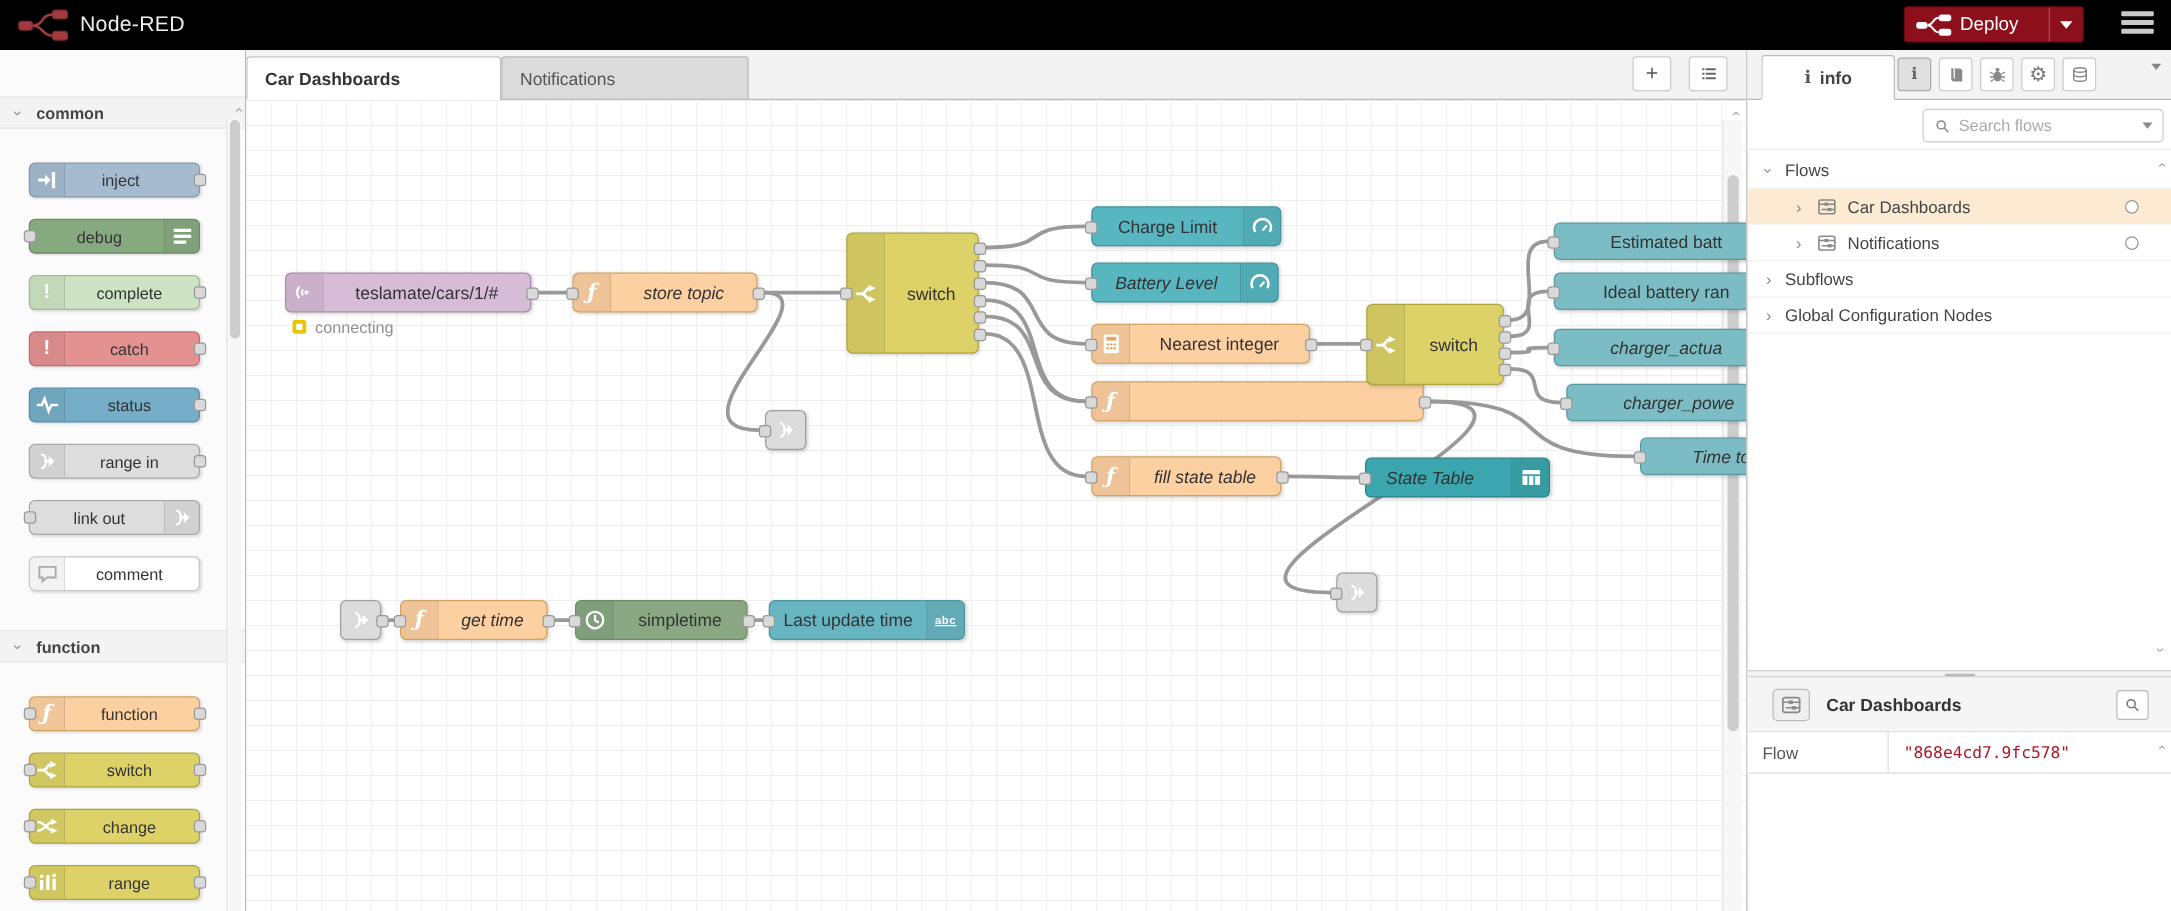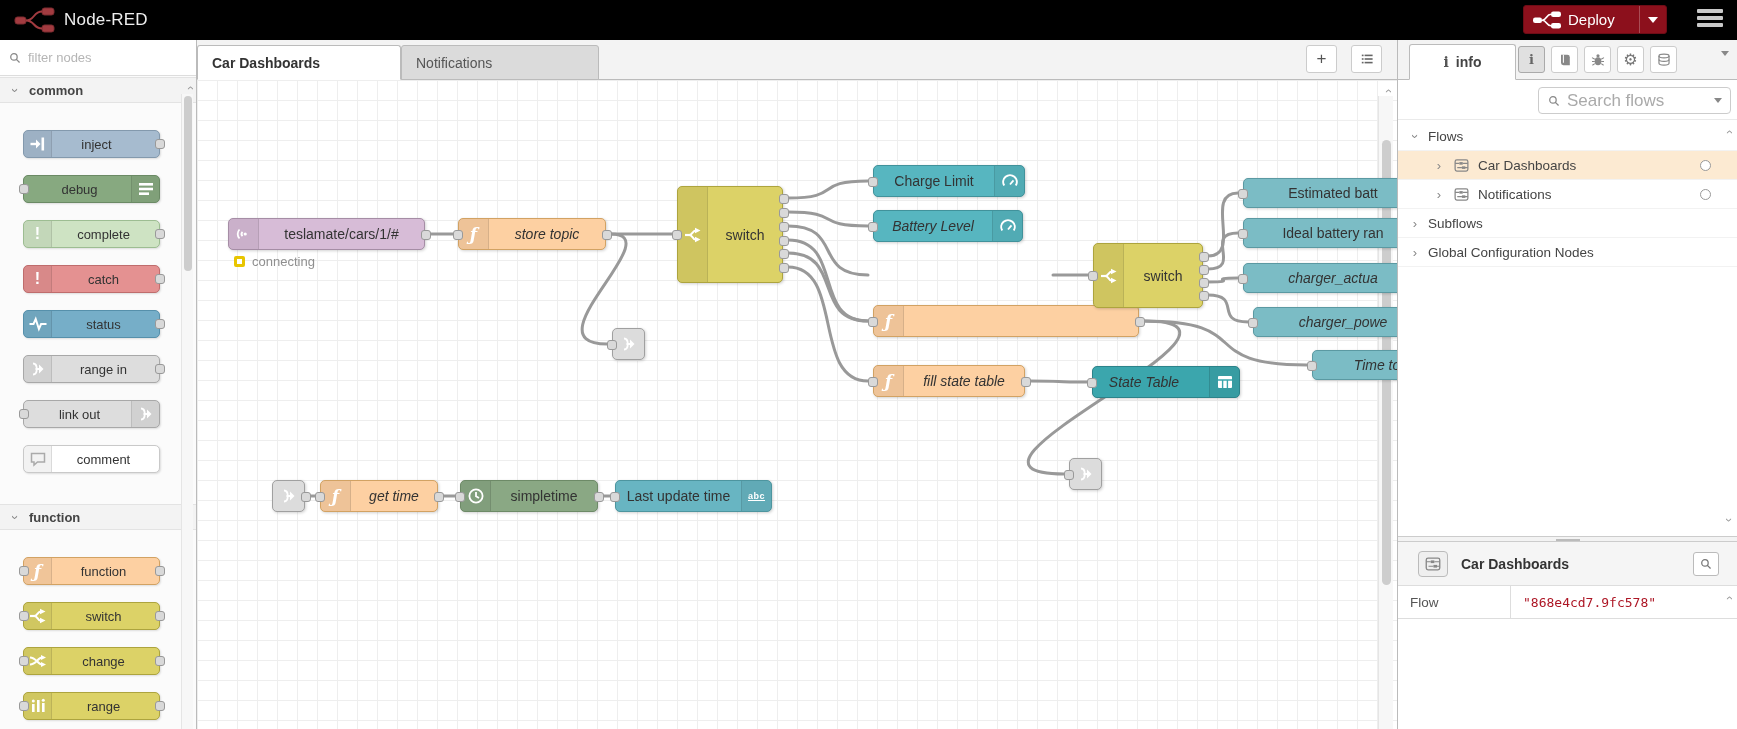--- a/index.html
+++ b/index.html
@@ -92,21 +92,21 @@
   .ibtns{position:absolute;left:120px;top:6px;display:flex;gap:6px}
   .ibtn{width:27px;height:27px;border:1px solid #ccc;border-radius:3px;background:#fff;display:flex;
     align-items:center;justify-content:center;color:#666;cursor:pointer}
   .ibtn.sel{background:#e0e0e0;border-color:#aaa}
   .ibtn svg{width:16px;height:16px}
   .ibtn .gear{font-size:16px;color:#777;font-family:"DejaVu Sans",sans-serif}
   .stb-caret{position:absolute;right:8px;top:16px;cursor:pointer}
   .srow{position:absolute;left:0;right:0;top:40px;height:40px;background:#fff;border-bottom:1px solid #eaeaea}
   .sfbox{position:absolute;left:140px;right:6px;top:7px;height:27px;border:1px solid #ccc;border-radius:4px;
     background:#fff;display:flex;align-items:center;padding:0 8px}
-  .sfbox input{flex:1;border:none;outline:none;margin-left:6px;font-size:17px;color:#c2410c;min-width:0;
+  .sfbox input{flex:1;border:none;outline:none;margin-left:6px;font-size:13px;color:#c2410c;min-width:0;
     font-family:"Liberation Sans",sans-serif}
   .sfbox input::placeholder{color:#aaa}
   .tree{position:absolute;left:0;right:0;top:80px;height:416px;overflow:hidden;padding-top:2px}
   .trow{height:29px;display:flex;align-items:center;border-bottom:1px solid #f2f2f2;cursor:pointer;font-size:13.5px;color:#444}
   .trow.sel{background:#fcead2}
   .tchev{color:#888;font-size:13px;display:inline-block;width:10px;text-align:center}
   .tchev.down{transform:rotate(90deg)}
   .trow .ticon{margin:0 8px 0 9px}
   .trow .ticon svg{width:17px;height:17px;display:block}
   .tradio{margin-left:auto;margin-right:26px;width:11px;height:11px;border:1px solid #999;border-radius:50%;background:#fff}
@@ -165,29 +165,20 @@
     <div class="burger">
         <div></div>
         <div></div>
         <div></div>
       </div>
   </div>
 
   <div class="main">
 
     <div class="palette">
-      <div class="psearch">
-        <span class="mag">
-          <svg viewBox="0 0 20 20">
-              <circle cx="8.5" cy="8.5" r="4.6" stroke="#888" stroke-width="1.8" fill="none"></circle>
-              <path d="M12 12l4.5 4.5" stroke="#888" stroke-width="1.8"></path>
-            </svg>
-        </span>
-        <input placeholder="filter nodes" style="">
-      </div>
       <div class="pscroll" id="palette-scroll">
           <div class="pcat">
             <span class="tchev down">›</span>
             <span class="pcat-label">common</span>
           </div>
           <div class="pnodes">
             <div class="pnode" style="background: rgb(166, 187, 207); border: 1px solid rgb(131, 153, 173);">
               <span class="istrip left">
                 <span class="nicon">
                   <svg viewBox="0 0 20 20">
@@ -472,20 +463,41 @@
               <span class="nicon">
                 <svg viewBox="0 0 20 20">
                   <path d="M4.2 14.5a6.8 6.8 0 1 1 11.6 0" stroke="#fff" stroke-width="2" fill="none"></path>
                   <path d="M10 13.5l3.5-4.2" stroke="#fff" stroke-width="1.8"></path>
                 </svg>
               </span>
             </span>
             <span class="flabel it" style="right:30px">Battery Level</span>
             <div class="port" style="left:-6px;top:10.5px"></div>
           </div>
+          <div class="fnode" style="left: 676px; top: 179px; width: 175px; height: 32px; background: rgb(253, 208, 162); border-color: rgb(210, 162, 99);">
+            <span class="fistrip left">
+              <span class="nicon">
+                <svg viewBox="0 0 20 20">
+                  <rect x="4" y="2.5" width="12" height="15" rx="1.5" fill="#fff"></rect>
+                  <rect x="6" y="4.5" width="8" height="3" fill="#e3a963"></rect>
+                  <g fill="#e3a963">
+                    <circle cx="7.2" cy="10.5" r="1"></circle>
+                    <circle cx="10" cy="10.5" r="1"></circle>
+                    <circle cx="12.8" cy="10.5" r="1"></circle>
+                    <circle cx="7.2" cy="13.5" r="1"></circle>
+                    <circle cx="10" cy="13.5" r="1"></circle>
+                    <circle cx="12.8" cy="13.5" r="1"></circle>
+                  </g>
+                </svg>
+              </span>
+            </span>
+            <span class="flabel" style="left:30px">Nearest integer</span>
+            <div class="port" style="left:-6px;top:10.5px"></div>
+            <div class="port" style="left:170px;top:10.5px"></div>
+          </div>
           <div class="fnode" style="left: 676px; top: 225px; width: 266px; height: 32px; background: rgb(253, 208, 162); border-color: rgb(210, 162, 99);">
             <span class="fistrip left">
               <span class="nicon">
                 <span class="ic-f">ƒ</span>
               </span>
             </span>
             <div class="port" style="left:-6px;top:10.5px"></div>
             <div class="port" style="left:261px;top:10.5px"></div>
           </div>
           <div class="fnode" style="left: 676px; top: 285px; width: 152px; height: 32px; background: rgb(253, 208, 162); border-color: rgb(210, 162, 99);">

